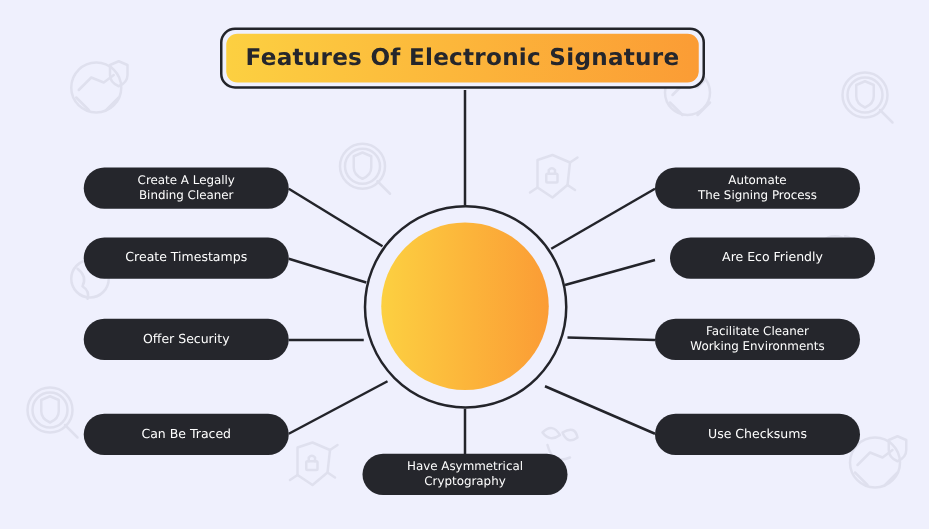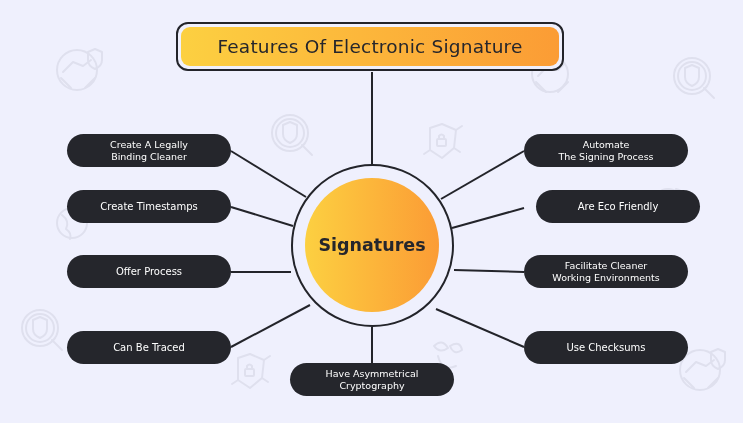--- a/index.html
+++ b/index.html
@@ -11,21 +11,21 @@
   #bg-icons, #connectors { position: absolute; left: 0; top: 0; width: 743px; height: 423px; }
   .title-wrap {
     position: absolute; left: 176px; top: 22px; width: 388px; height: 49px;
     border: 2.5px solid #23242a; border-radius: 12px; box-sizing: border-box;
     background: #eff0fd; padding: 3px;
   }
   .title-inner {
     width: 100%; height: 100%; border-radius: 9px;
     background: linear-gradient(90deg, #fcd041 0%, #fcb33a 55%, #fb9c35 100%);
     display: flex; align-items: center; justify-content: center;
-    color: #25262c; font-weight: normal; font-size: 18.5px; letter-spacing: 0.2px;
+    color: #25262c; font-weight: bold; font-size: 18.5px; letter-spacing: 0.2px;
   }
   .hub-ring {
     position: absolute; left: 291px; top: 164px; width: 163px; height: 163px;
     border: 2.5px solid #23242a; border-radius: 50%; box-sizing: border-box;
     background: #eff0fd;
   }
   .hub-core {
     position: absolute; left: 12px; top: 12px; width: 134px; height: 134px;
     border-radius: 50%;
     background: linear-gradient(90deg, #fcd041 0%, #fcb33a 55%, #fb9c35 100%);
@@ -130,33 +130,32 @@
   <line x1="524" y1="272" x2="454" y2="270"></line>
   <line x1="524" y1="347" x2="436" y2="309"></line>
 </svg>
 
 <div class="title-wrap">
   <div class="title-inner">Features Of Electronic Signature</div>
 </div>
 
 <div class="hub-ring">
   <div class="hub-core">
-    <span>Signatures</span>
   </div>
 </div>
 
 <div class="pill two" style="left:67px; top:134px; width:164px;">
   <span>Create A Legally</span>
   <span>Binding Cleaner</span>
 </div>
 <div class="pill one" style="left:67px; top:190px; width:164px;">
   <span>Create Timestamps</span>
 </div>
 <div class="pill one" style="left:67px; top:255px; width:164px;">
-  <span>Offer Process</span>
+  <span>Offer Security</span>
 </div>
 <div class="pill one" style="left:67px; top:331px; width:164px;">
   <span>Can Be Traced</span>
 </div>
 
 <div class="pill two" style="left:290px; top:363px; width:164px;">
   <span>Have Asymmetrical</span>
   <span>Cryptography</span>
 </div>
 

